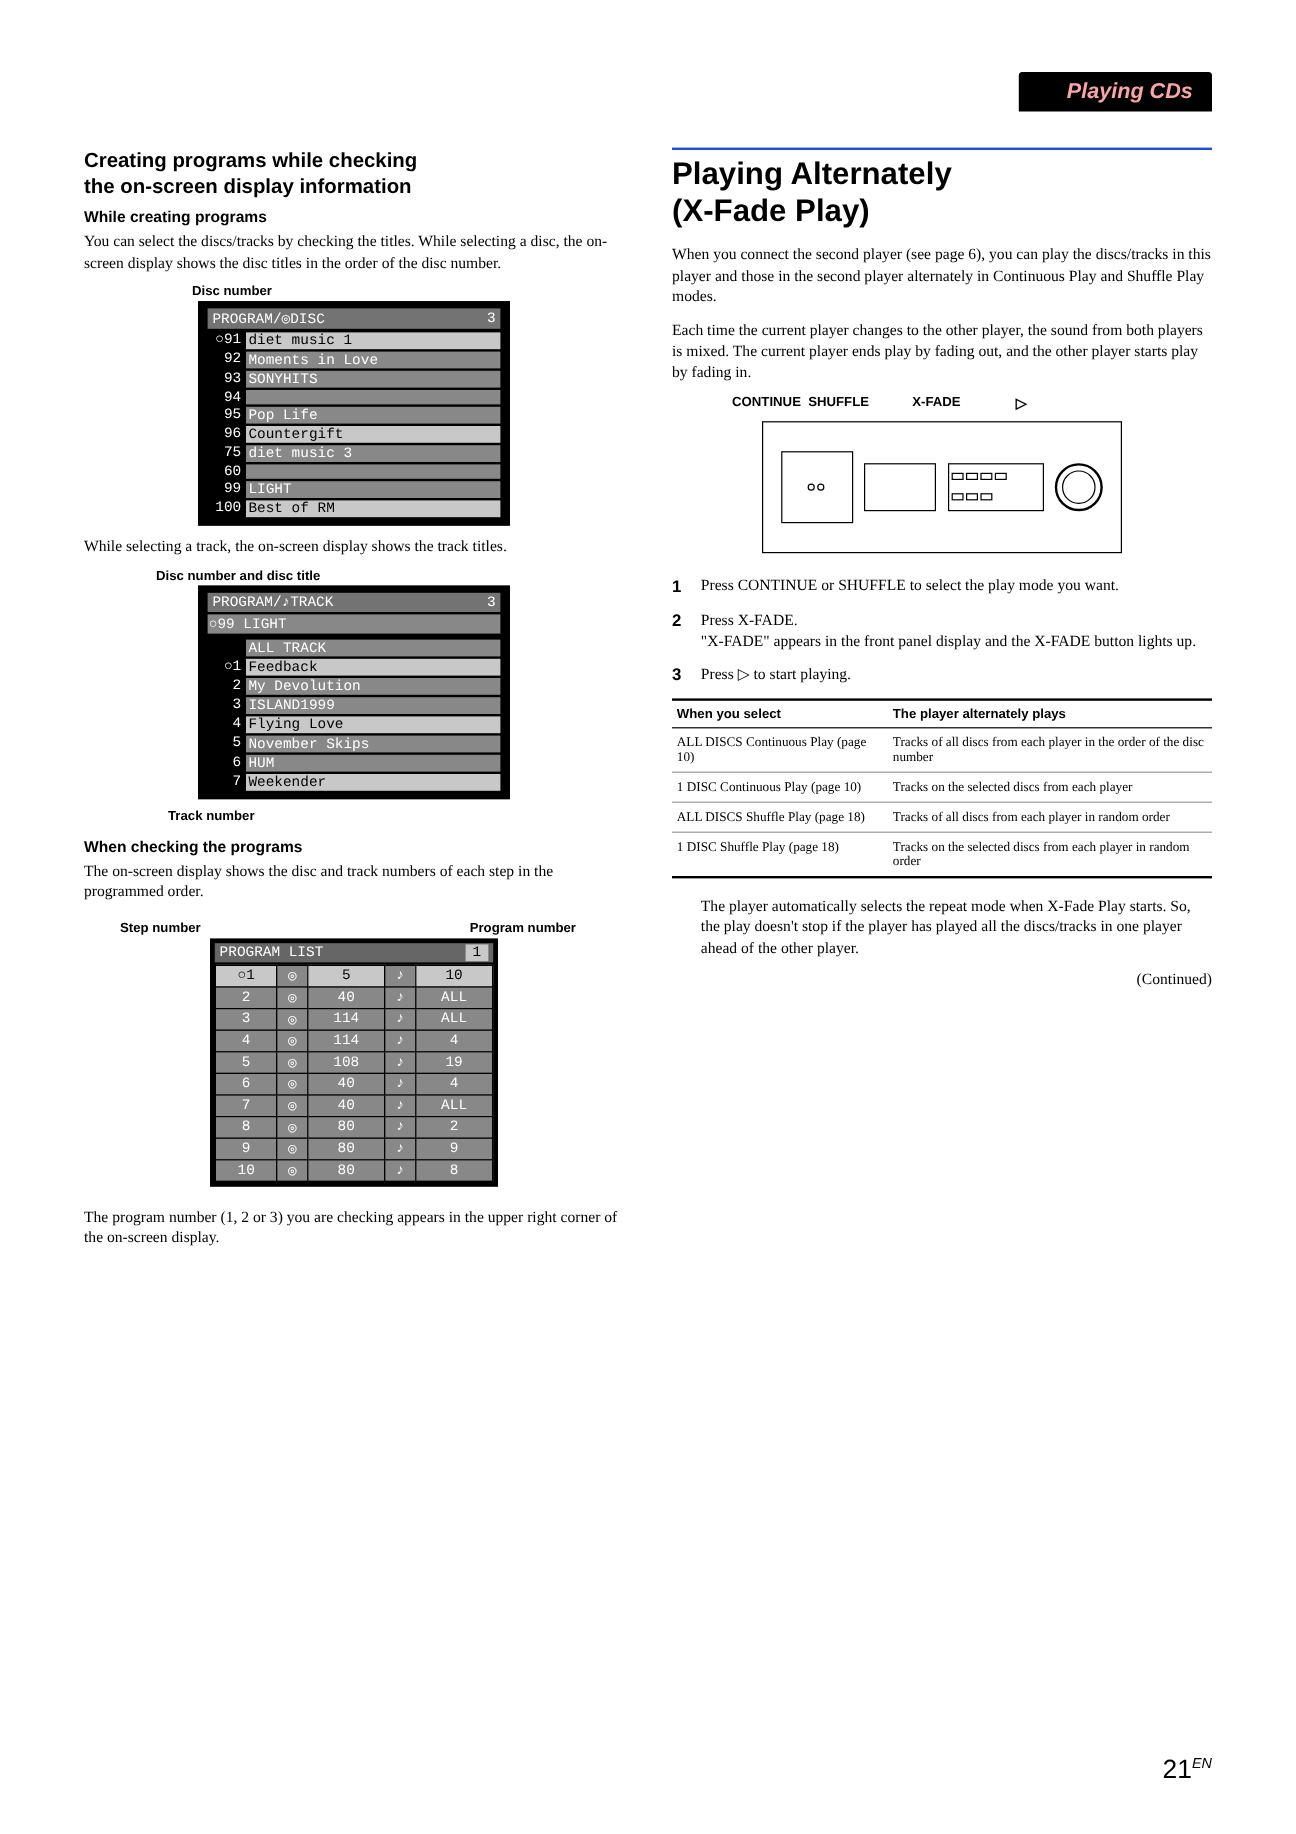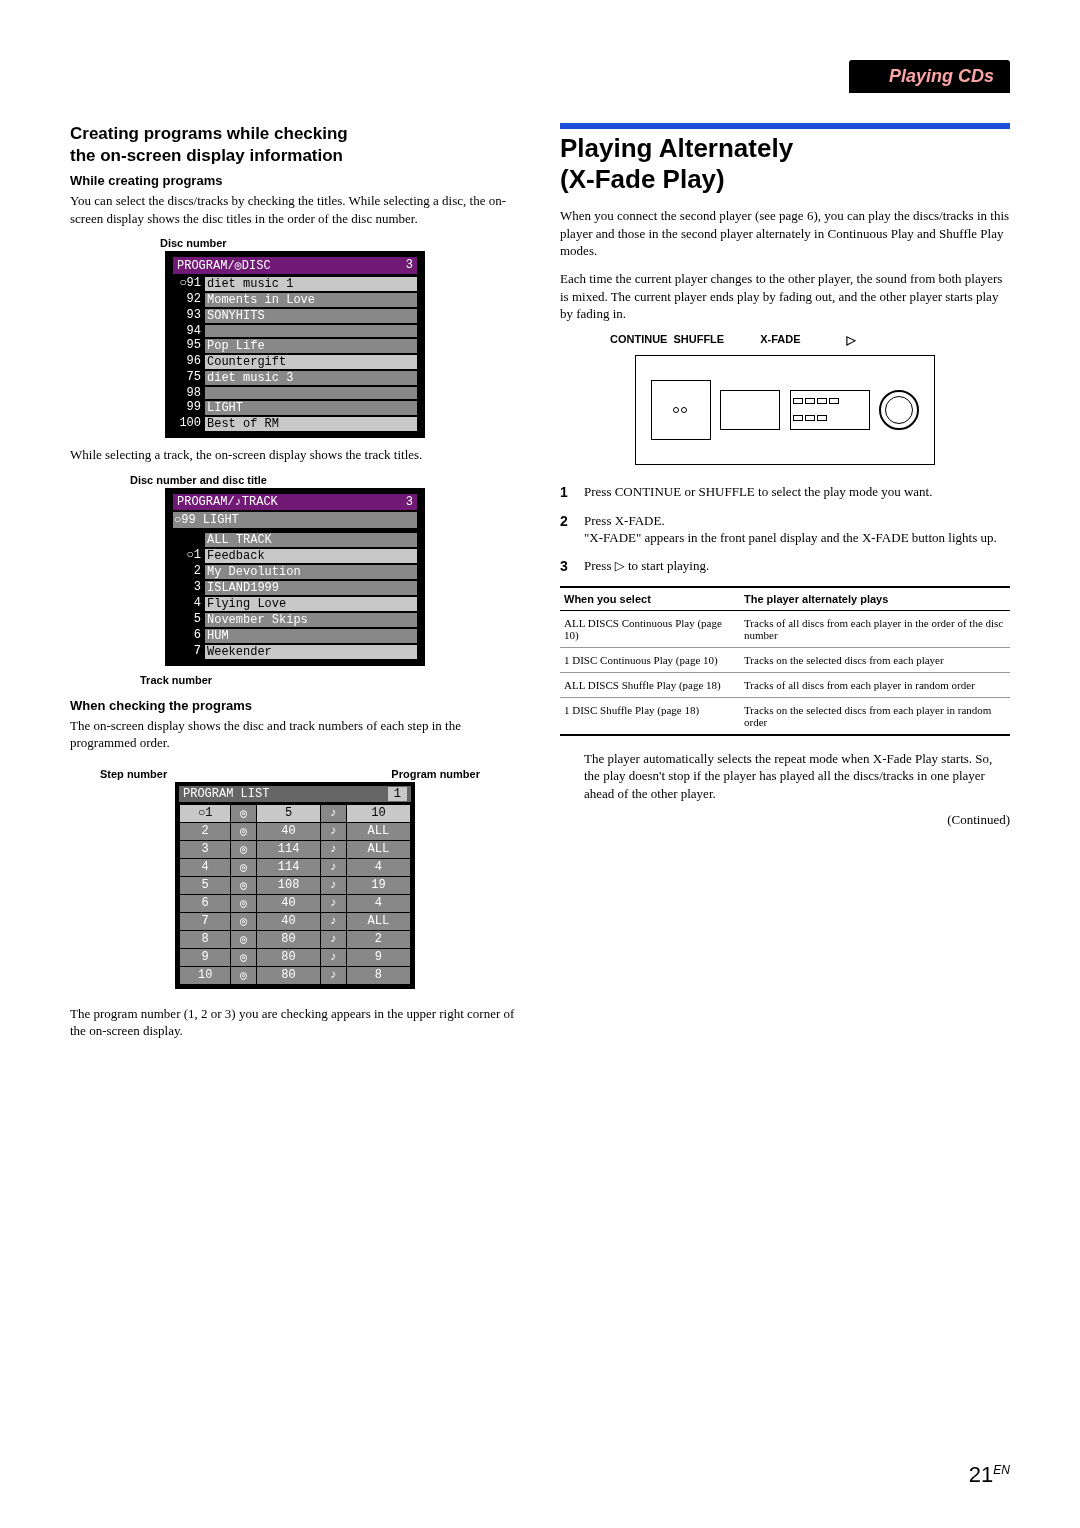--- a/index.html
+++ b/index.html
@@ -70,41 +70,41 @@
     width: 260px;
     margin: 0 auto 8px auto;
     padding: 4px 6px;
     border: 2px solid #000;
   }
   .disc-box .row { display: flex; }
   .disc-box .num { width: 32px; text-align: right; padding-right: 4px; }
   .disc-box .txt { flex: 1; background: #888; color: #fff; padding-left: 2px; margin: 1px 0; }
   .disc-box .txt.sel { background: #c8c8c8; color: #000; }
   .disc-box .txt.blank { background: #888; min-height: 12px; }
-  .disc-box .hdr { background: #701a75; color: #fff; padding: 1px 4px; display:flex; justify-content: space-between; margin-bottom:2px;}
+  .disc-box .hdr { background: #737373; color: #fff; padding: 1px 4px; display:flex; justify-content: space-between; margin-bottom:2px;}
   .prog-list-box {
     background: #000;
     color: #fff;
     font-family: "Courier New", monospace;
     font-size: 12px;
     width: 240px;
     margin: 0 auto;
     padding: 4px;
   }
   .prog-list-box .hdr { background:#666; padding:1px 4px; display:flex; justify-content:space-between; margin-bottom:2px;}
   .prog-list-box table { width: 100%; border-collapse: collapse; }
   .prog-list-box td { text-align: center; background:#888; border:1px solid #000; padding:1px 0; }
   .prog-list-box td.sel { background:#c8c8c8; color:#000;}
   
   .big-heading {
     font-weight: bold;
     font-size: 26px;
     line-height: 1.2;
     margin-bottom: 12px;
-    border-top: 6px solid #1d4ed8;
+    border-top: 2px solid #1d4ed8;
     padding-top: 4px;
   }
   .player-illustration {
     border: 1px solid #000;
     width: 300px;
     height: 110px;
     margin: 8px auto 18px auto;
     display: flex;
     align-items: center;
     justify-content: space-around;
@@ -224,21 +224,21 @@
             </div>
             <div class="row">
               <div class="num">96</div>
               <div class="txt sel">Countergift</div>
             </div>
             <div class="row">
               <div class="num">75</div>
               <div class="txt">diet music 3</div>
             </div>
             <div class="row">
-              <div class="num">98</div>
+              <div class="num">60</div>
               <div class="txt blank"></div>
             </div>
             <div class="row">
               <div class="num">99</div>
               <div class="txt">LIGHT</div>
             </div>
             <div class="row">
               <div class="num">100</div>
               <div class="txt sel">Best of RM</div>
             </div>

